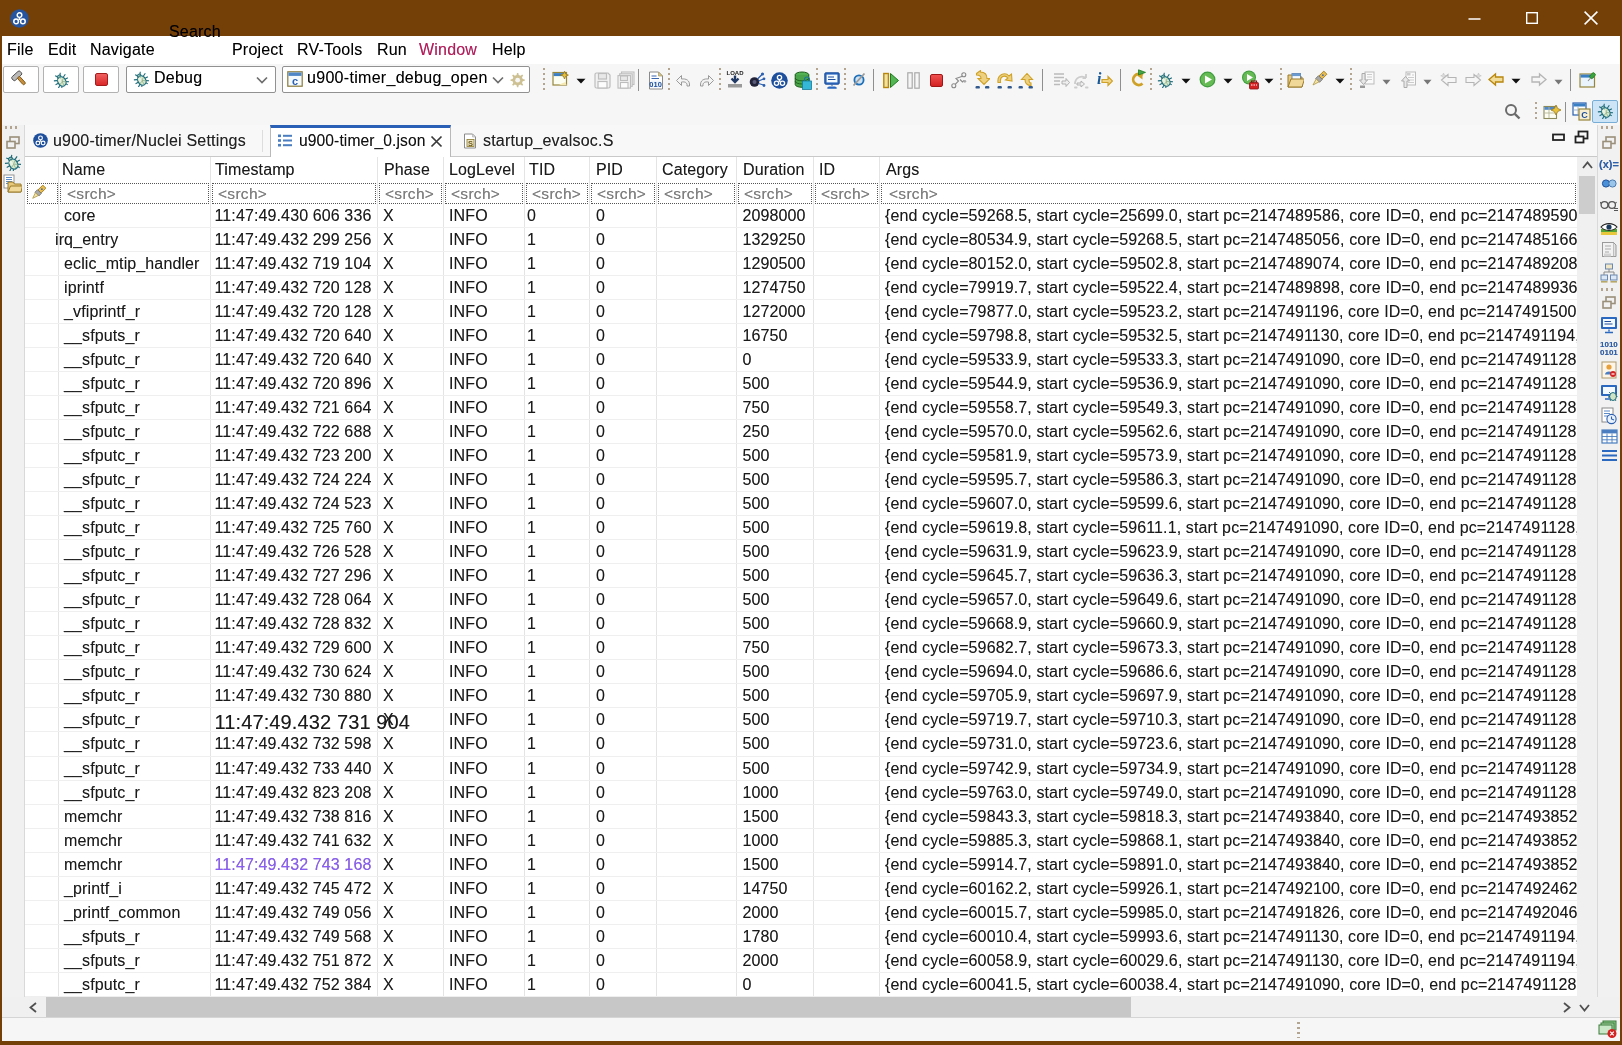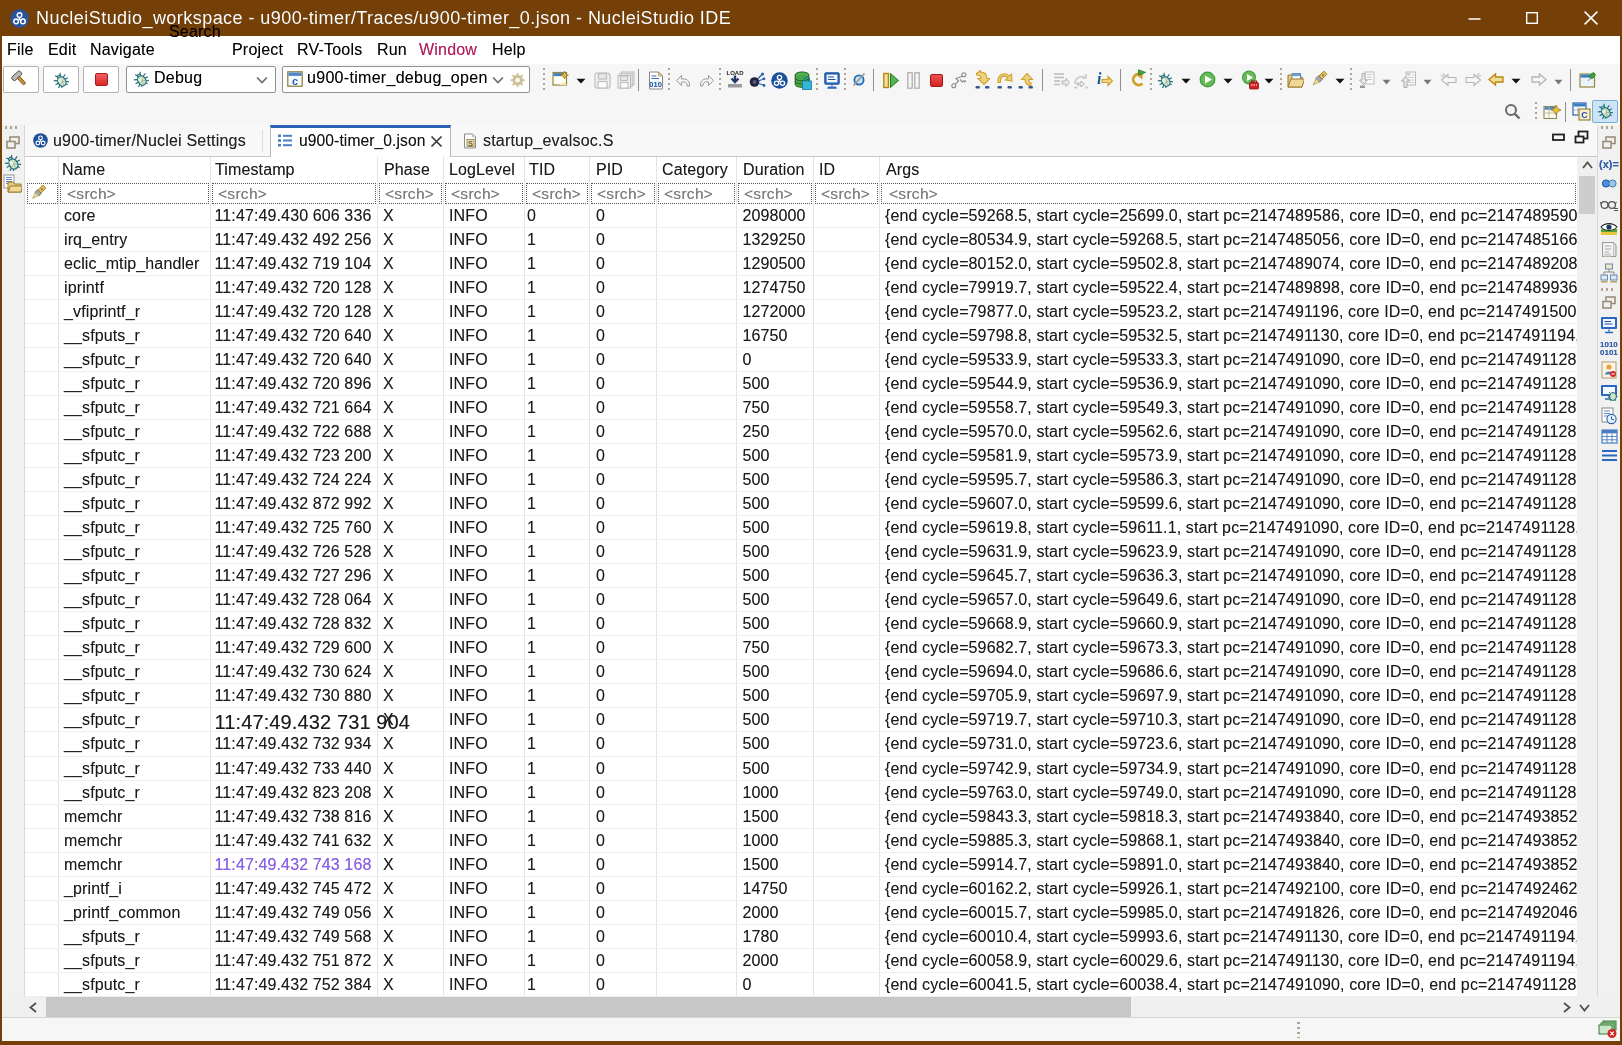--- a/index.html
+++ b/index.html
@@ -10,21 +10,20 @@
 <div class="abs" style="left:0;top:36px;width:2px;height:1009px;background:#744008"></div>
 <div class="abs" style="left:1620px;top:36px;width:2px;height:1009px;background:#744008"></div>
 <div class="abs" style="left:0;top:1041px;width:1622px;height:4px;background:#744008"></div>
 <svg class="abs" style="left:10px;top:9px" width="19" height="19" viewBox="0 0 19 19">
       <circle cx="9.5" cy="9.5" r="9.3" fill="#26549e"></circle>
 <circle cx="9.5" cy="6.1" r="2.3" fill="none" stroke="#fff" stroke-width="1.5"></circle>
 <circle cx="6.1" cy="12.4" r="2.3" fill="none" stroke="#fff" stroke-width="1.5"></circle>
 <circle cx="12.9" cy="12.4" r="2.3" fill="none" stroke="#fff" stroke-width="1.5"></circle>
 <circle cx="9.5" cy="10.1" r="1.1" fill="#fff"></circle>
     </svg>
-<div class="txt" style="left:36px;top:8px;font-size:18px;letter-spacing:0.45px;color:#fff">NucleiStudio_workspace - u900-timer/Traces/u900-timer_0.json - NucleiStudio IDE</div>
 <svg class="abs" style="left:1468px;top:15px" width="13" height="8" viewBox="0 0 13 8">
       <line x1="0.5" y1="4" x2="12.5" y2="4" stroke="#fff" stroke-width="1.5"></line>
     </svg>
 <svg class="abs" style="left:1526px;top:12px" width="12" height="12" viewBox="0 0 12 12">
       <rect x="0.7" y="0.7" width="10.6" height="10.6" fill="none" stroke="#fff" stroke-width="1.4"></rect>
     </svg>
 <svg class="abs" style="left:1584px;top:11px" width="14" height="14" viewBox="0 0 14 14">
       <path d="M0.6 0.6 L13.4 13.4 M13.4 0.6 L0.6 13.4" stroke="#fff" stroke-width="1.5"></path>
     </svg>
 <div class="abs" style="left:2px;top:36px;width:1618px;height:28px;background:#fff"></div>
@@ -569,22 +568,22 @@
 <span class="txt" style="left:39px;top:3px;font-size:16px;letter-spacing:0.12px;color:#1a1a1a">core</span>
 <span class="txt" style="left:189.5px;top:3px;font-size:16px;letter-spacing:0.12px;color:#1a1a1a">11:47:49.430 606 336</span>
 <span class="txt" style="left:358px;top:3px;font-size:16px;letter-spacing:0.12px;color:#1a1a1a">X</span>
 <span class="txt" style="left:424px;top:3px;font-size:16px;letter-spacing:0.12px;color:#1a1a1a">INFO</span>
 <span class="txt" style="left:502px;top:3px;font-size:16px;letter-spacing:0.12px;color:#1a1a1a">0</span>
 <span class="txt" style="left:571px;top:3px;font-size:16px;letter-spacing:0.12px;color:#1a1a1a">0</span>
 <span class="txt" style="left:717.5px;top:3px;font-size:16px;letter-spacing:0.12px;color:#1a1a1a">2098000</span>
 <span class="txt" style="left:860px;top:3px;font-size:16px;letter-spacing:0.12px;color:#1a1a1a">{end cycle=59268.5, start cycle=25699.0, start pc=2147489586, core ID=0, end pc=2147489590, ex</span>
 </div>
 <div class="abs" style="left:0;top:70.55px;width:1552px;height:24.05px;border-bottom:1px solid #efefef">
-<span class="txt" style="left:39px;top:3px;font-size:16px;letter-spacing:0.12px;color:#1a1a1a">irq_entry</span>
-<span class="txt" style="left:189.5px;top:3px;font-size:16px;letter-spacing:0.12px;color:#1a1a1a">11:47:49.432 492 256</span>
+<span class="txt" style="left:30px;top:3px;font-size:16px;letter-spacing:0.12px;color:#1a1a1a">irq_entry</span>
+<span class="txt" style="left:189.5px;top:3px;font-size:16px;letter-spacing:0.12px;color:#1a1a1a">11:47:49.432 299 256</span>
 <span class="txt" style="left:358px;top:3px;font-size:16px;letter-spacing:0.12px;color:#1a1a1a">X</span>
 <span class="txt" style="left:424px;top:3px;font-size:16px;letter-spacing:0.12px;color:#1a1a1a">INFO</span>
 <span class="txt" style="left:502px;top:3px;font-size:16px;letter-spacing:0.12px;color:#1a1a1a">1</span>
 <span class="txt" style="left:571px;top:3px;font-size:16px;letter-spacing:0.12px;color:#1a1a1a">0</span>
 <span class="txt" style="left:717.5px;top:3px;font-size:16px;letter-spacing:0.12px;color:#1a1a1a">1329250</span>
 <span class="txt" style="left:860px;top:3px;font-size:16px;letter-spacing:0.12px;color:#1a1a1a">{end cycle=80534.9, start cycle=59268.5, start pc=2147485056, core ID=0, end pc=2147485166, ex</span>
 </div>
 <div class="abs" style="left:0;top:94.59px;width:1552px;height:24.05px;border-bottom:1px solid #efefef">
 <span class="txt" style="left:39px;top:3px;font-size:16px;letter-spacing:0.12px;color:#1a1a1a">eclic_mtip_handler</span>
 <span class="txt" style="left:189.5px;top:3px;font-size:16px;letter-spacing:0.12px;color:#1a1a1a">11:47:49.432 719 104</span>
@@ -680,21 +679,21 @@
 <span class="txt" style="left:189.5px;top:3px;font-size:16px;letter-spacing:0.12px;color:#1a1a1a">11:47:49.432 724 224</span>
 <span class="txt" style="left:358px;top:3px;font-size:16px;letter-spacing:0.12px;color:#1a1a1a">X</span>
 <span class="txt" style="left:424px;top:3px;font-size:16px;letter-spacing:0.12px;color:#1a1a1a">INFO</span>
 <span class="txt" style="left:502px;top:3px;font-size:16px;letter-spacing:0.12px;color:#1a1a1a">1</span>
 <span class="txt" style="left:571px;top:3px;font-size:16px;letter-spacing:0.12px;color:#1a1a1a">0</span>
 <span class="txt" style="left:717.5px;top:3px;font-size:16px;letter-spacing:0.12px;color:#1a1a1a">500</span>
 <span class="txt" style="left:860px;top:3px;font-size:16px;letter-spacing:0.12px;color:#1a1a1a">{end cycle=59595.7, start cycle=59586.3, start pc=2147491090, core ID=0, end pc=2147491128, ex</span>
 </div>
 <div class="abs" style="left:0;top:335.04px;width:1552px;height:24.05px;border-bottom:1px solid #efefef">
 <span class="txt" style="left:39px;top:3px;font-size:16px;letter-spacing:0.12px;color:#1a1a1a">__sfputc_r</span>
-<span class="txt" style="left:189.5px;top:3px;font-size:16px;letter-spacing:0.12px;color:#1a1a1a">11:47:49.432 872 992</span>
+<span class="txt" style="left:189.5px;top:3px;font-size:16px;letter-spacing:0.12px;color:#1a1a1a">11:47:49.432 724 523</span>
 <span class="txt" style="left:358px;top:3px;font-size:16px;letter-spacing:0.12px;color:#1a1a1a">X</span>
 <span class="txt" style="left:424px;top:3px;font-size:16px;letter-spacing:0.12px;color:#1a1a1a">INFO</span>
 <span class="txt" style="left:502px;top:3px;font-size:16px;letter-spacing:0.12px;color:#1a1a1a">1</span>
 <span class="txt" style="left:571px;top:3px;font-size:16px;letter-spacing:0.12px;color:#1a1a1a">0</span>
 <span class="txt" style="left:717.5px;top:3px;font-size:16px;letter-spacing:0.12px;color:#1a1a1a">500</span>
 <span class="txt" style="left:860px;top:3px;font-size:16px;letter-spacing:0.12px;color:#1a1a1a">{end cycle=59607.0, start cycle=59599.6, start pc=2147491090, core ID=0, end pc=2147491128, ex</span>
 </div>
 <div class="abs" style="left:0;top:359.09px;width:1552px;height:24.05px;border-bottom:1px solid #efefef">
 <span class="txt" style="left:39px;top:3px;font-size:16px;letter-spacing:0.12px;color:#1a1a1a">__sfputc_r</span>
 <span class="txt" style="left:189.5px;top:3px;font-size:16px;letter-spacing:0.12px;color:#1a1a1a">11:47:49.432 725 760</span>
@@ -780,21 +779,21 @@
 <span class="txt" style="left:189.5px;top:3px;font-size:20px;letter-spacing:0.12px;color:#1a1a1a">11:47:49.432 731 904</span>
 <span class="txt" style="left:358px;top:3px;font-size:16px;letter-spacing:0.12px;color:#1a1a1a">X</span>
 <span class="txt" style="left:424px;top:3px;font-size:16px;letter-spacing:0.12px;color:#1a1a1a">INFO</span>
 <span class="txt" style="left:502px;top:3px;font-size:16px;letter-spacing:0.12px;color:#1a1a1a">1</span>
 <span class="txt" style="left:571px;top:3px;font-size:16px;letter-spacing:0.12px;color:#1a1a1a">0</span>
 <span class="txt" style="left:717.5px;top:3px;font-size:16px;letter-spacing:0.12px;color:#1a1a1a">500</span>
 <span class="txt" style="left:860px;top:3px;font-size:16px;letter-spacing:0.12px;color:#1a1a1a">{end cycle=59719.7, start cycle=59710.3, start pc=2147491090, core ID=0, end pc=2147491128, ex</span>
 </div>
 <div class="abs" style="left:0;top:575.49px;width:1552px;height:24.05px;border-bottom:1px solid #efefef">
 <span class="txt" style="left:39px;top:3px;font-size:16px;letter-spacing:0.12px;color:#1a1a1a">__sfputc_r</span>
-<span class="txt" style="left:189.5px;top:3px;font-size:16px;letter-spacing:0.12px;color:#1a1a1a">11:47:49.432 732 934</span>
+<span class="txt" style="left:189.5px;top:3px;font-size:16px;letter-spacing:0.12px;color:#1a1a1a">11:47:49.432 732 598</span>
 <span class="txt" style="left:358px;top:3px;font-size:16px;letter-spacing:0.12px;color:#1a1a1a">X</span>
 <span class="txt" style="left:424px;top:3px;font-size:16px;letter-spacing:0.12px;color:#1a1a1a">INFO</span>
 <span class="txt" style="left:502px;top:3px;font-size:16px;letter-spacing:0.12px;color:#1a1a1a">1</span>
 <span class="txt" style="left:571px;top:3px;font-size:16px;letter-spacing:0.12px;color:#1a1a1a">0</span>
 <span class="txt" style="left:717.5px;top:3px;font-size:16px;letter-spacing:0.12px;color:#1a1a1a">500</span>
 <span class="txt" style="left:860px;top:3px;font-size:16px;letter-spacing:0.12px;color:#1a1a1a">{end cycle=59731.0, start cycle=59723.6, start pc=2147491090, core ID=0, end pc=2147491128, ex</span>
 </div>
 <div class="abs" style="left:0;top:599.54px;width:1552px;height:24.05px;border-bottom:1px solid #efefef">
 <span class="txt" style="left:39px;top:3px;font-size:16px;letter-spacing:0.12px;color:#1a1a1a">__sfputc_r</span>
 <span class="txt" style="left:189.5px;top:3px;font-size:16px;letter-spacing:0.12px;color:#1a1a1a">11:47:49.432 733 440</span>

